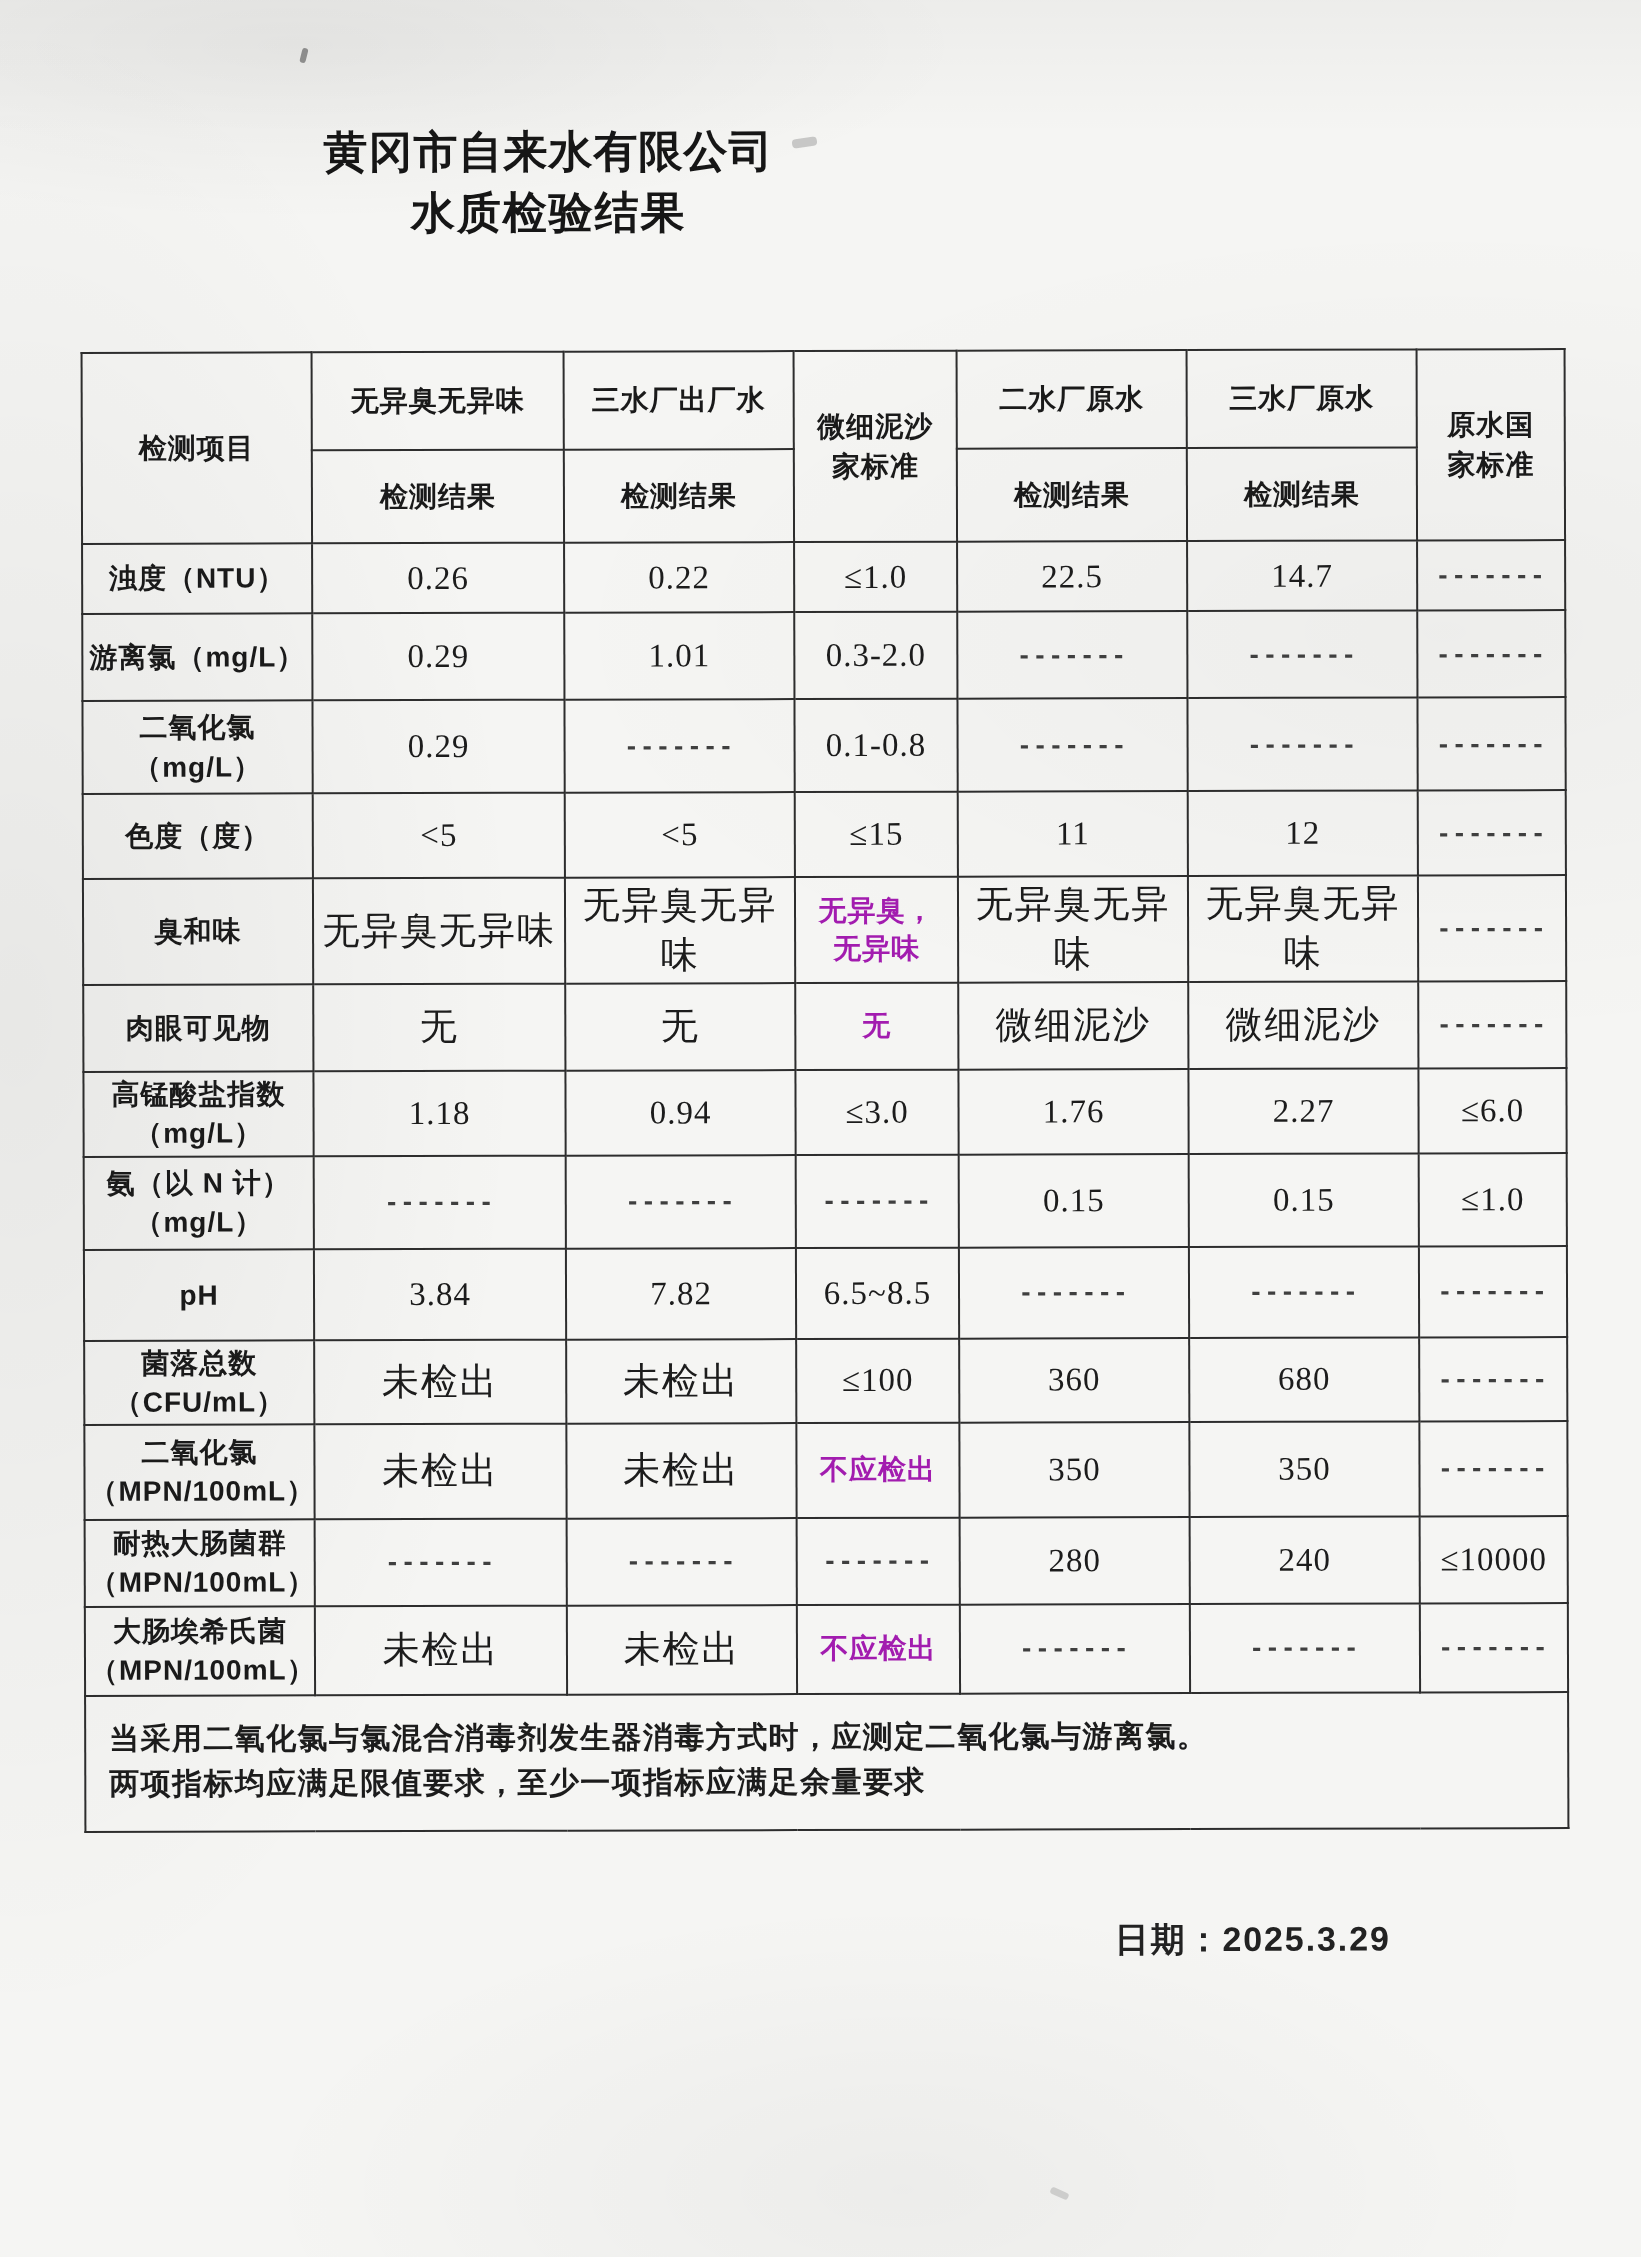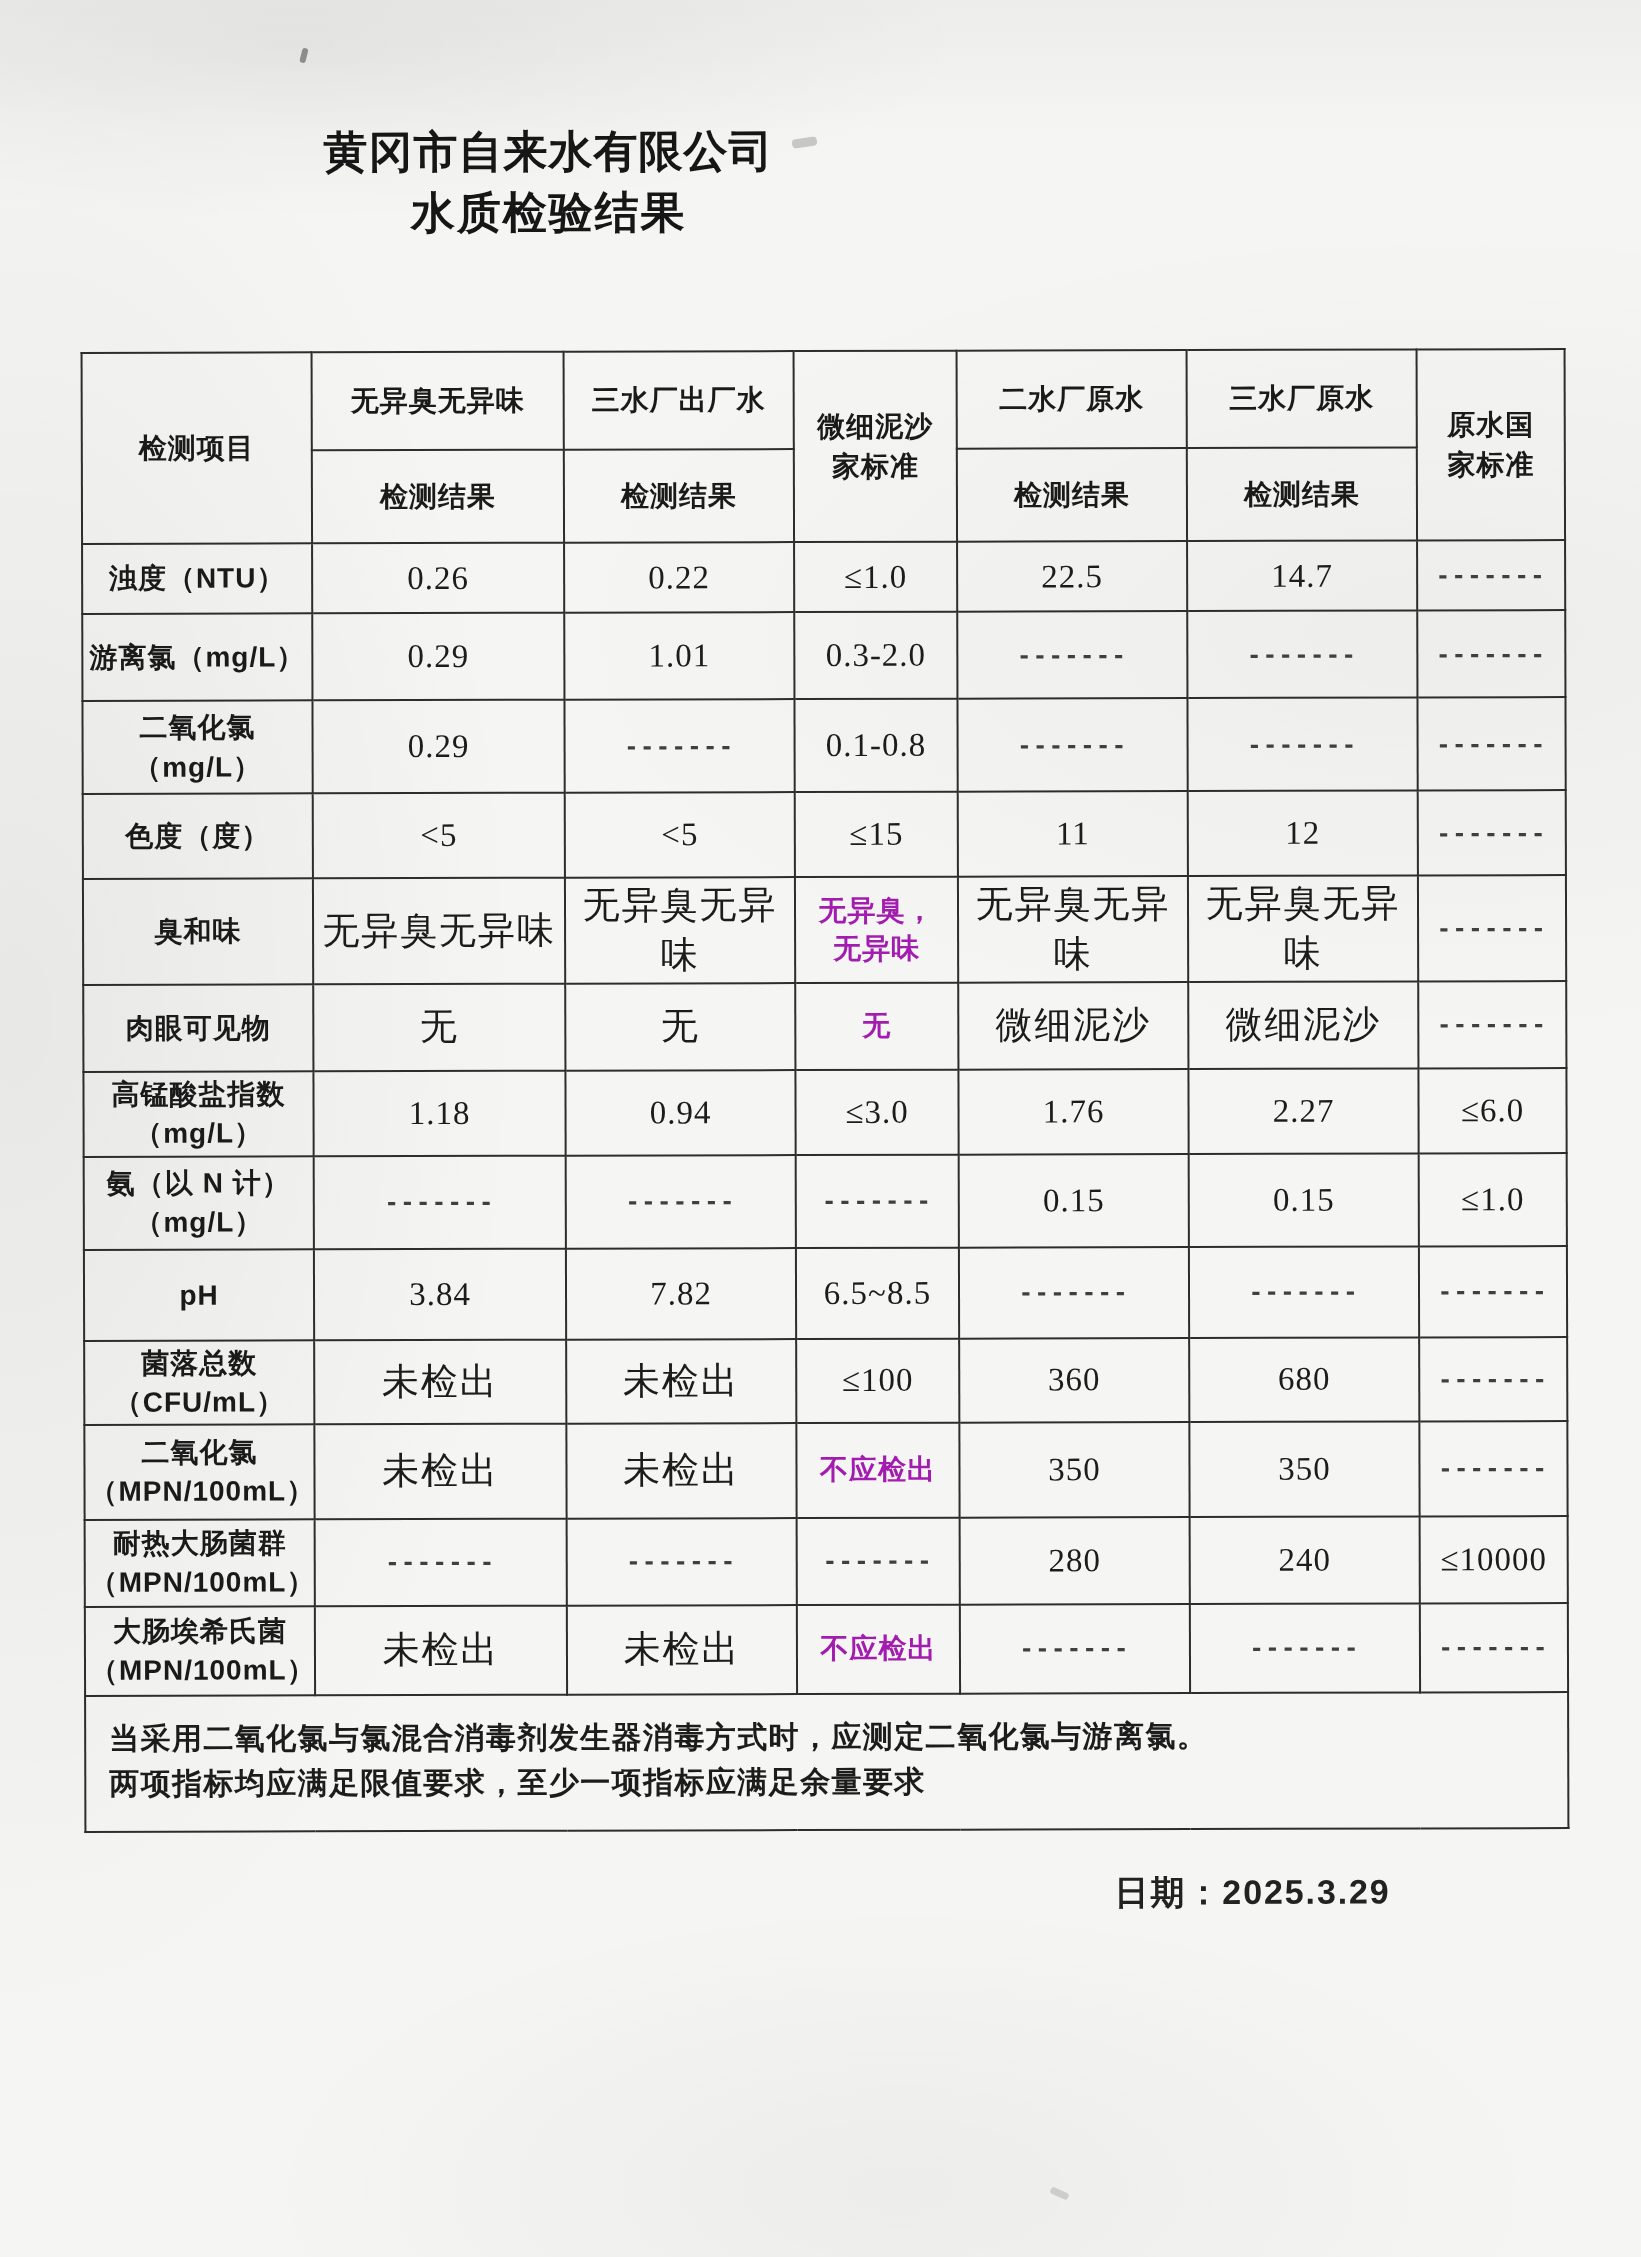--- a/index.html
+++ b/index.html
@@ -63,21 +63,21 @@
     font-family:"DejaVu Sans Mono", monospace;
     font-size:23px;font-weight:600;letter-spacing:1.9px;color:#3f3f3f;
   }
   td.note{
     text-align:left;vertical-align:top;
     padding:19.3px 23px 25px 23px;
     font-size:30px;font-weight:600;line-height:1.5;letter-spacing:1.4px;
     color:#1c1c1c;
   }
   .date-line{
-    position:absolute;top:1871px;left:1112px;
+    position:absolute;top:1918px;left:1112px;
     font-size:34px;font-weight:700;letter-spacing:1.9px;color:#222;
   }
 </style>
 </head>
 <body>
 
 <div class="scan-shade"></div>
 <div class="speck speck-1"></div>
 <div class="speck speck-2"></div>
 <div class="speck speck-3"></div>

